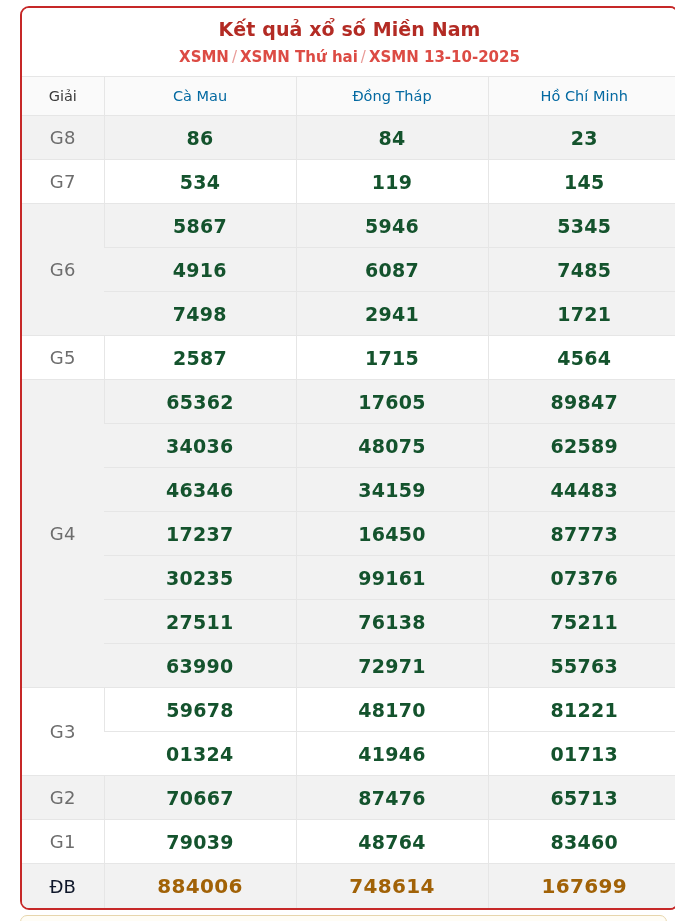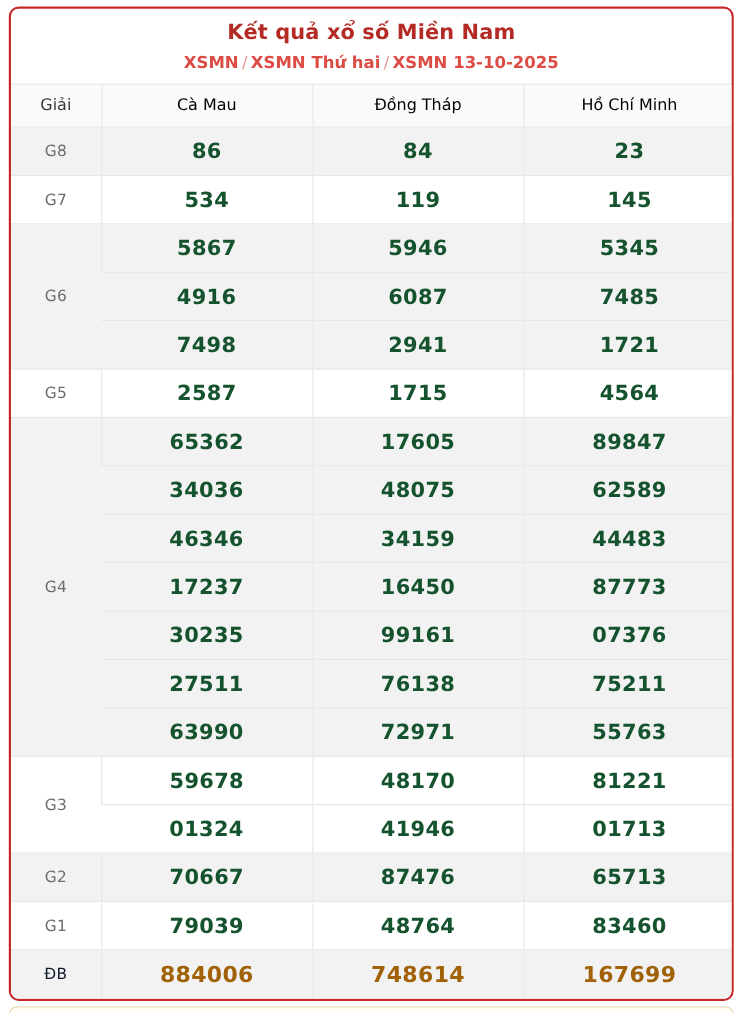--- a/index.html
+++ b/index.html
@@ -8,21 +8,21 @@
     width: 675px; height: 921px;
     background: #ffffff;
     font-family: "DejaVu Sans", "Liberation Sans", sans-serif;
     overflow: hidden;
   }
   #app {
     position: relative;
     width: 675px;
     height: 921px;
     background: #ffffff;
-    padding: 6px 8px 0 8px;
+    padding: 6px 8px 0 20px;
   }
   .result-card {
     border: 2px solid #c62828;
     border-radius: 9px;
     background: #ffffff;
     overflow: hidden;
     width: 659px;
     height: 904px;
   }
   .card-header {
@@ -64,24 +64,24 @@
   table.lotto th:first-child, table.lotto td:first-child { border-left: none; }
 
   thead th {
     background: #fafafa;
     font-size: 14.5px;
     font-weight: normal;
     padding: 11px 4px 11px 4px;
     height: 38px;
   }
   thead th.prize-head { color: #3a3a3a; }
-  thead th.prov-head  { color: #000000; }
+  thead th.prov-head  { color: #0369a1; }
 
   td.prize-cell {
-    font-size: 14px;
+    font-size: 18px;
     color: #6d6d6d;
     font-weight: normal;
     letter-spacing: 0.2px;
   }
   td.num-cell {
     font-size: 19px;
     font-weight: bold;
     color: #14532d;
     letter-spacing: 0.3px;
     height: 44px;

